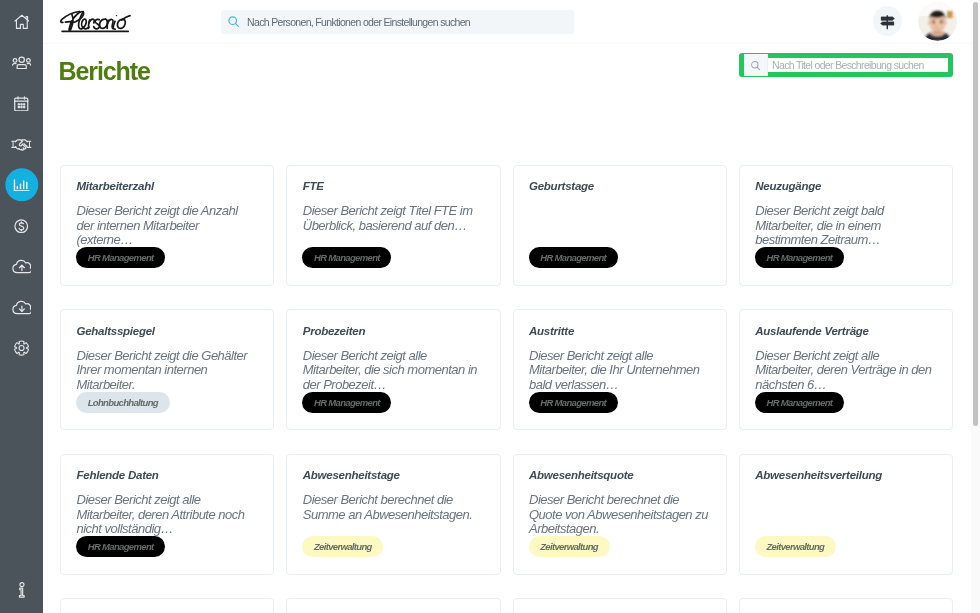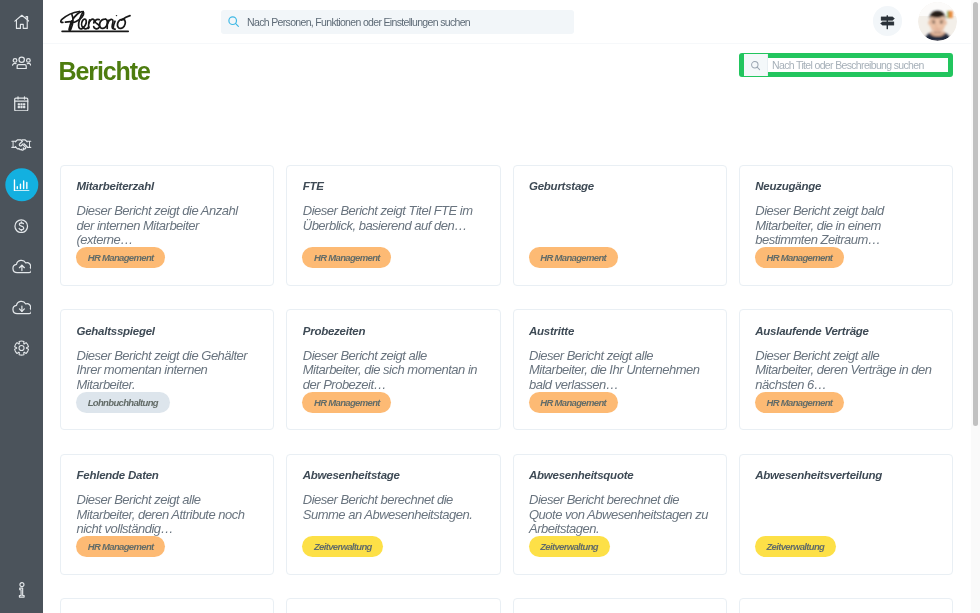--- a/index.html
+++ b/index.html
@@ -97,23 +97,23 @@
   }
   .card .cdesc {
     position:absolute; left:15.5px; top:38.5px; width:181px; font-size:13px; color:#69747f;
     line-height:14.6px; letter-spacing:-0.5px;
   }
   .card .tag {
     position:absolute; left:15.2px; top:81.5px; height:21px; border-radius:11px;
     display:inline-flex; align-items:center; padding:0 11.5px;
     font-size:9.5px; font-weight:bold; color:#636c68; letter-spacing:-0.66px;
   }
-  .tag.hr { background:#fdba74; }
+  .tag.hr { background:#000000; }
   .tag.lohn { background:#dde5ec; }
-  .tag.zeit { background:#fde047; }
+  .tag.zeit { background:#fef9c3; }
 
   
   #sbtrack { position:absolute; right:0; top:0; width:9px; height:613px; background:#fafafa; }
   #sbthumb { position:absolute; right:1.9px; top:2px; width:5.2px; height:424px; background:#c1c1c1; border-radius:3px; }
 </style>
 </head>
 <body>
 
 <div id="app">
   <div id="sidebar">

